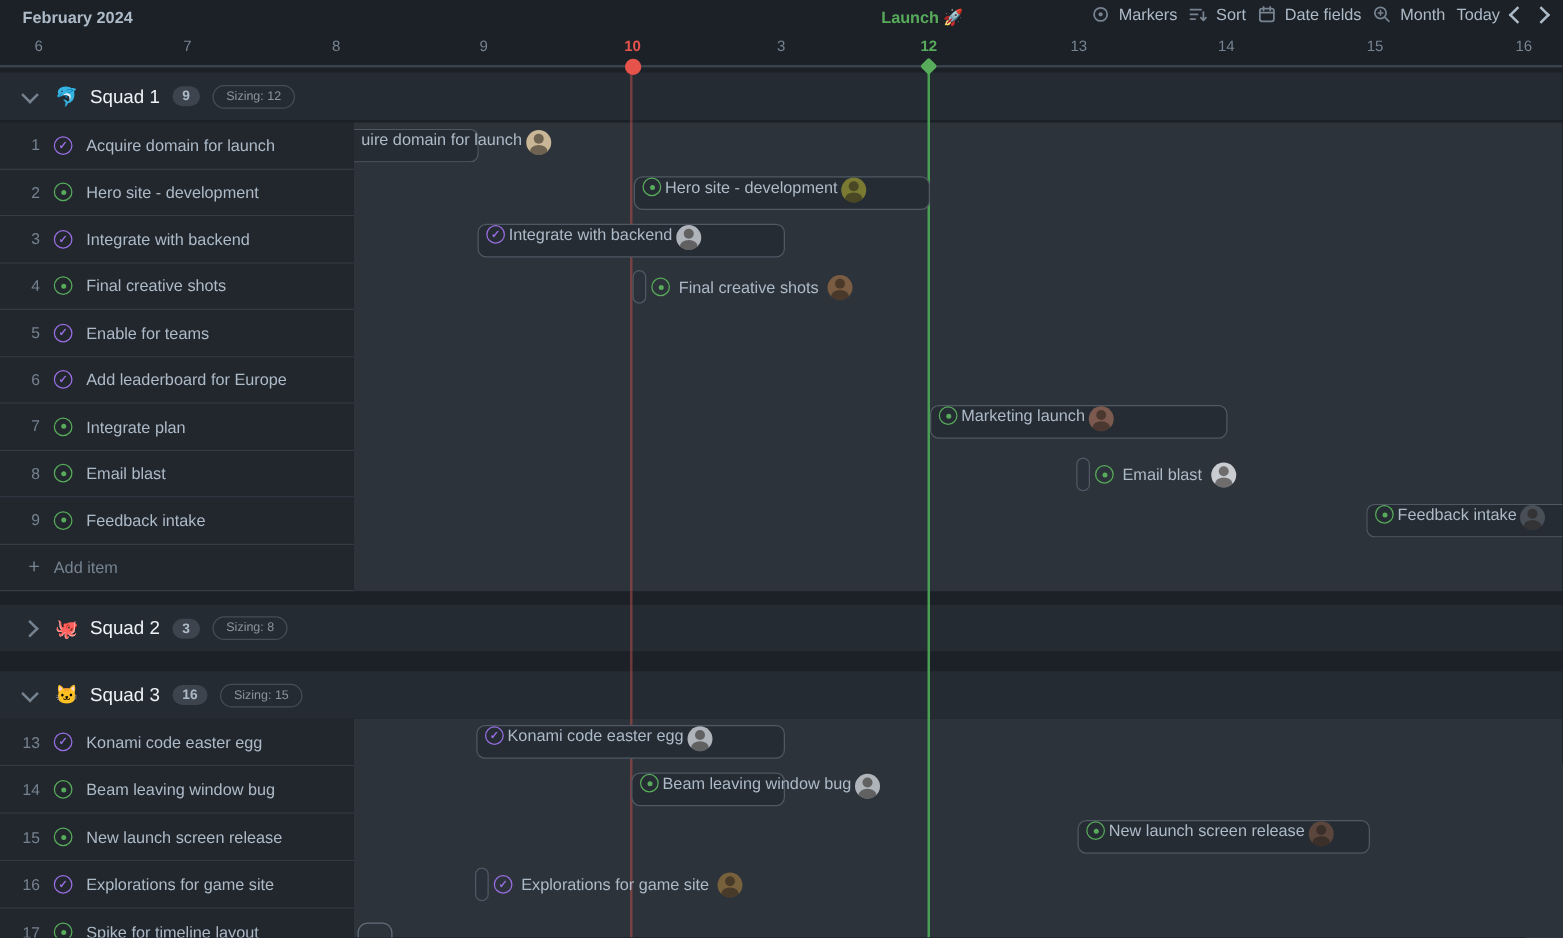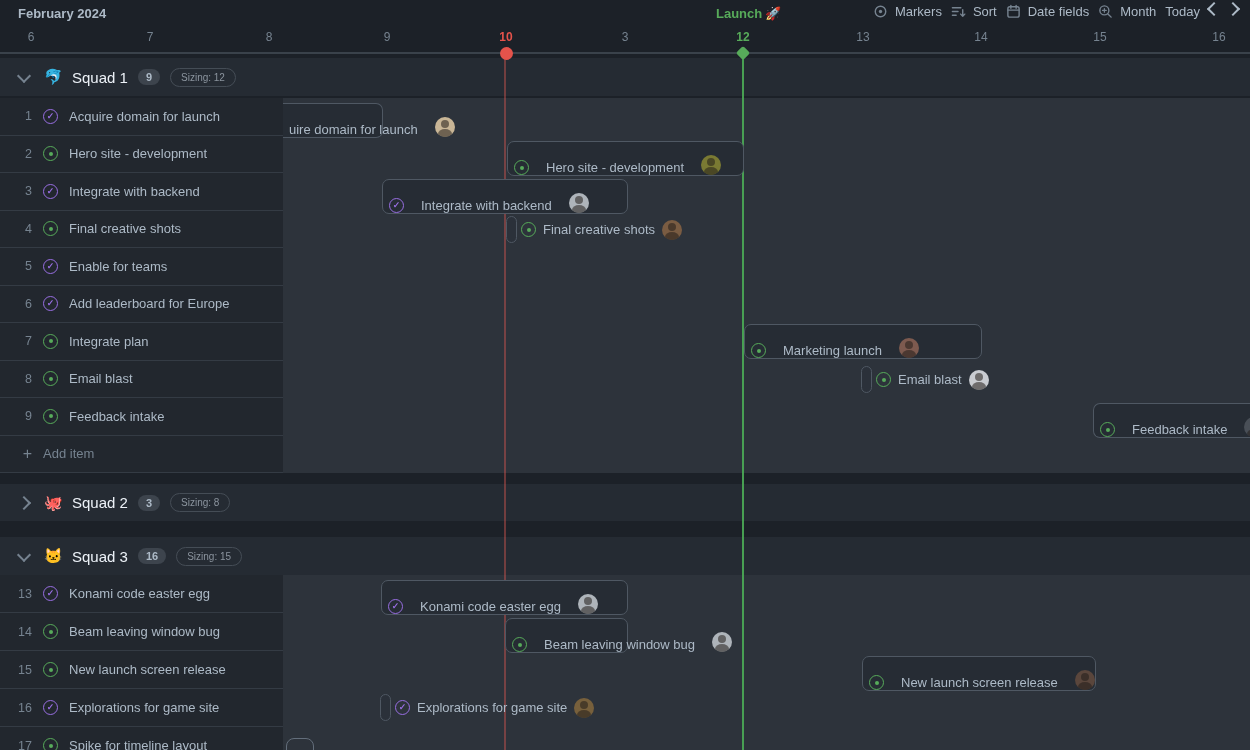--- a/index.html
+++ b/index.html
@@ -13,31 +13,31 @@
            display:flex;align-items:center;gap:10px;padding-left:14px;box-sizing:border-box;}
   .mline{position:absolute;top:53px;height:697px;width:2px;z-index:1;}
   .mline.red{background:rgba(222,88,80,.42);}
   .mline.green{background:rgba(74,165,84,.95);}
 
   
   .ruler{position:absolute;top:0;left:0;width:1250px;height:52px;background:#1c2128;
          border-bottom:2px solid #3a424b;z-index:4;}
   .month{position:absolute;left:18px;top:6px;font-size:13px;font-weight:bold;color:#adbac7;}
   .launch-label{position:absolute;left:738px;top:6px;transform:translateX(-50%);
-                font-size:13px;font-weight:bold;color:#57ab5a;white-space:nowrap;margin-left:11px;}
+                font-size:13px;font-weight:bold;color:#57ab5a;white-space:nowrap;}
   .day{position:absolute;top:30px;transform:translateX(-50%);font-size:12px;color:#768390;}
   .day.today{color:#e5534b;font-weight:bold;}
   .day.launch{color:#57ab5a;font-weight:bold;}
   .dot-red{position:absolute;left:500px;top:47px;width:13px;height:13px;border-radius:50%;
            background:#e5534b;z-index:5;}
   .dot-green{position:absolute;left:738px;top:48px;width:10px;height:10px;background:#57ab5a;
              transform:rotate(45deg);border-radius:2px;z-index:5;}
 
   
-  .toolbar{position:absolute;right:12px;top:4px;display:flex;align-items:flex-start;gap:9px;}
+  .toolbar{position:absolute;right:12px;top:4px;display:flex;align-items:center;gap:9px;}
   .tool{display:flex;align-items:center;gap:7px;color:#adbac7;font-size:13px;cursor:pointer;}
   .tool svg{display:block;}
   .chev{display:inline-block;width:8px;height:8px;border-right:2px solid #768390;
          border-bottom:2px solid #768390;flex:none;}
   .chev.down{transform:rotate(45deg);margin-top:-3px;}
   .chev.right{transform:rotate(-45deg);}
   .chev.left{transform:rotate(135deg);}
   .chev.light{border-color:#adbac7;}
 
   
@@ -61,22 +61,22 @@
   
   .st-icon{width:13px;height:13px;border-radius:50%;border:1.5px solid;flex:none;
            display:inline-flex;align-items:center;justify-content:center;}
   .st-icon.open{border-color:#57ab5a;}
   .st-icon.open::after{content:"";width:4px;height:4px;border-radius:50%;background:#57ab5a;}
   .st-icon.closed{border-color:#986ee2;}
   .st-icon.closed::after{content:"\2713";font-size:9px;font-weight:bold;color:#986ee2;
                          line-height:1;}
 
   
-  .pill{position:absolute;height:35px;background:#262c34;border:1px solid #4f5863;
-        border-radius:7px;box-sizing:border-box;display:flex;align-items:flex-end;gap:17px;
+  .pill{position:absolute;height:27px;background:#262c34;border:1px solid #4f5863;
+        border-radius:7px;box-sizing:border-box;display:flex;align-items:flex-start;gap:3px;
         padding:0 6px;color:#adbac7;font-size:13px;white-space:nowrap;z-index:2;}
   .pill.cut-left{border-left:none;border-top-left-radius:0;border-bottom-left-radius:0;}
   .pill.cut-right{border-right:none;border-top-right-radius:0;border-bottom-right-radius:0;}
   .handle{position:absolute;width:11px;height:27px;background:#2b313a;border:1px solid #4f5863;
           border-radius:6px;box-sizing:border-box;z-index:2;}
   .float-label{position:absolute;height:27px;display:flex;align-items:center;gap:7px;
                color:#adbac7;font-size:13px;white-space:nowrap;z-index:2;}
   .avatar{width:20px;height:20px;border-radius:50%;position:relative;overflow:hidden;flex:none;}
   .avatar::before{content:"";position:absolute;left:6px;top:3px;width:8px;height:8px;
                   border-radius:50%;background:rgba(35,30,26,.55);}

